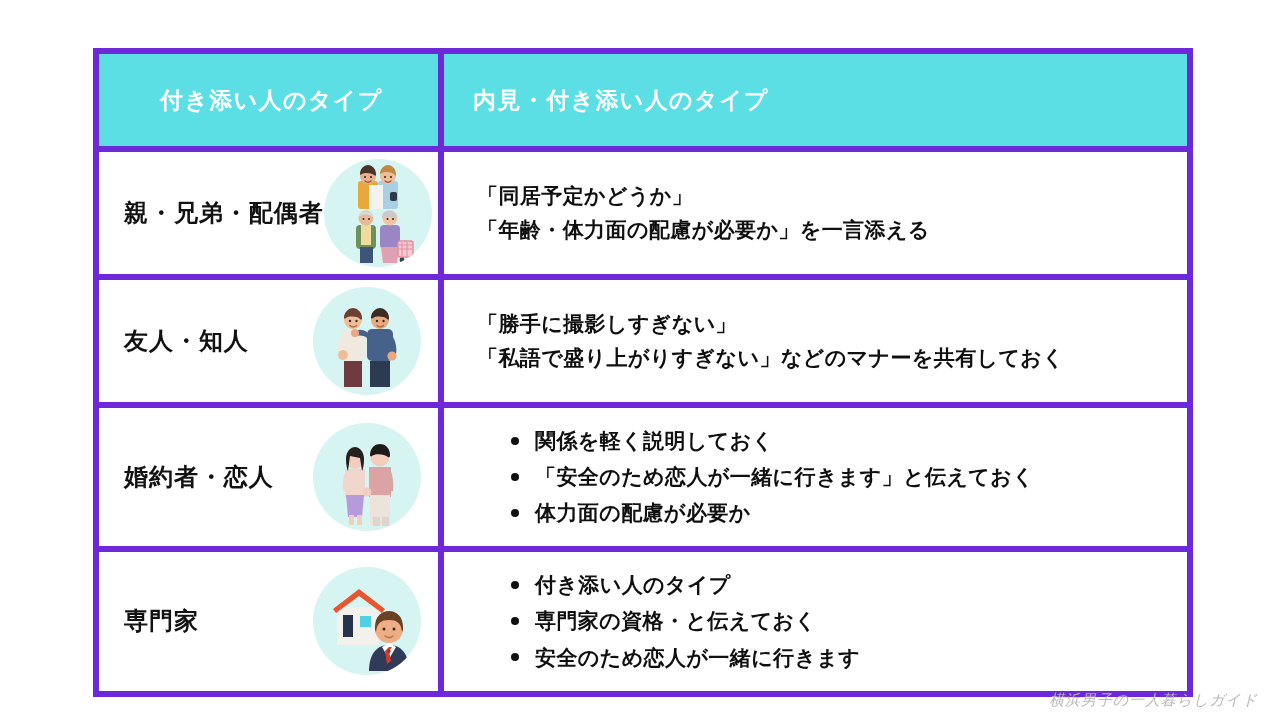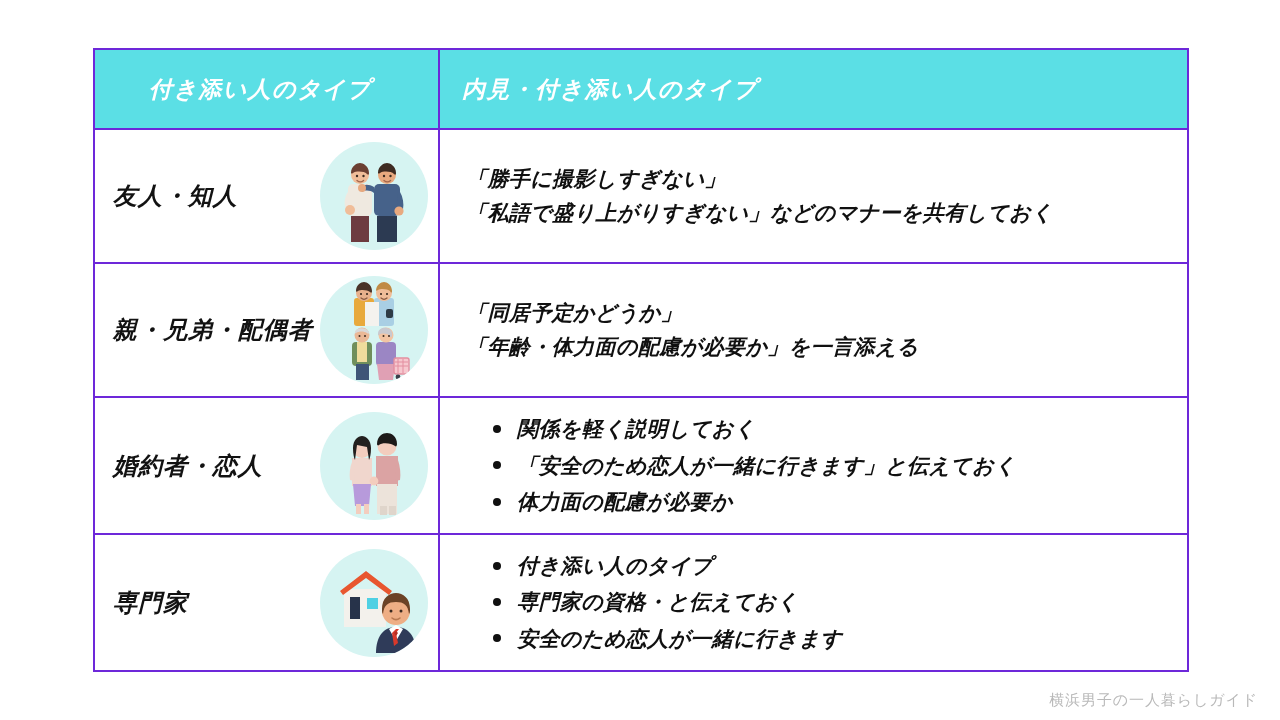--- a/index.html
+++ b/index.html
@@ -26,24 +26,23 @@
     height: 624px;
     box-sizing: border-box;
   }
   table.compare {
     width: 100%;
     height: 100%;
     border-collapse: collapse;
     table-layout: fixed;
   }
   table.compare td, table.compare th {
-    border: 2px solid #6d28d9;
-    padding: 0;
+    border: 6px solid #6d28d9;
+    padding: 7px;
     vertical-align: middle;
-    font-style: italic;
   }
   col.c-type  { width: 345px; }
   col.c-point { width: 749px; }
 
   
   thead th {
     background: #5bdfe5;
     height: 78px;
     color: #ffffff;
     font-size: 23px;
@@ -92,21 +91,21 @@
   }
   .pt-line {
     font-size: 21px;
     font-weight: bold;
     color: #101010;
     line-height: 1.62;
     letter-spacing: 0.02em;
     white-space: nowrap;
   }
   ul.pt-list {
-    margin: 1px;
+    margin: 8px;
     padding: 0 0 0 26px;
     list-style: none;
   }
   ul.pt-list li {
     position: relative;
     font-size: 21px;
     font-weight: bold;
     color: #101010;
     line-height: 1.72;
     letter-spacing: 0.02em;
@@ -126,20 +125,21 @@
 
   
   .watermark {
     position: absolute;
     right: 22px;
     bottom: 10px;
     font-size: 15px;
     color: #b9b9b9;
     letter-spacing: 0.06em;
     white-space: nowrap;
+    font-style: italic;
   }
 </style>
 </head>
 <body>
 
 <div class="table-wrap">
   <table class="compare">
     <colgroup>
       <col class="c-type">
       <col class="c-point">
@@ -148,61 +148,20 @@
       <tr>
         <th>
           <div class="th-type-inner">付き添い人のタイプ</div>
         </th>
         <th>
           <div class="th-point-inner">内見・付き添い人のタイプ</div>
         </th>
       </tr>
     </thead>
     <tbody>
-
-      <tr>
-        <td>
-          <div class="type-cell-inner">
-            <span class="type-label">友人・知人</span>
-            <span class="type-illus">
-              <svg viewBox="0 0 108 108" xmlns="http://www.w3.org/2000/svg">
-
-                <rect x="28" y="42" width="24" height="32" rx="5" fill="#efe9e0"></rect>
-                <rect x="31" y="74" width="18" height="26" fill="#6d3b40"></rect>
-                <circle cx="40" cy="33" r="9" fill="#f0bd99"></circle>
-                <path d="M31 31c0-7 6-10 9-10s9 3 9 10c0 2-1 2-2 1-3-3-11-3-14-1-1 .8-2 .6-2 0z" fill="#6b3f32"></path>
-                <circle cx="37" cy="34" r="1.2" fill="#3a2a20"></circle>
-                  <circle cx="43.5" cy="34" r="1.2" fill="#3a2a20"></circle>
-                <path d="M37 38.5q3.3 2.8 6.6 0" stroke="#a3664c" stroke-width="1.3" fill="none" stroke-linecap="round"></path>
-                <path d="M28 50c-3 4-4 10-3 15l5 1 1-16z" fill="#efe9e0"></path>
-                <circle cx="30" cy="68" r="5" fill="#f0bd99"></circle>
-
-                <rect x="54" y="42" width="26" height="32" rx="5" fill="#46628a"></rect>
-                <rect x="57" y="74" width="20" height="26" fill="#2c3a52"></rect>
-                <circle cx="67" cy="33" r="9" fill="#e8a97f"></circle>
-                <path d="M58 31c0-7 6-10 9-10s9 3 9 10c0 2-1 2-2 1-3-3-11-3-14-1-1 .8-2 .6-2 0z" fill="#3e2b22"></path>
-                <circle cx="64" cy="34" r="1.2" fill="#3a2a20"></circle>
-                  <circle cx="70.5" cy="34" r="1.2" fill="#3a2a20"></circle>
-                <path d="M64 38.5q3.3 2.8 6.6 0" stroke="#a3664c" stroke-width="1.3" fill="none" stroke-linecap="round"></path>
-
-                <path d="M54 45c-5-3-10-3-13 0l1 5c3-2 8-2 12 1z" fill="#46628a"></path>
-                <circle cx="42" cy="46" r="4" fill="#e8a97f"></circle>
-                <path d="M80 50c3 5 4 12 3 17l-5 1-1-17z" fill="#46628a"></path>
-                <circle cx="79" cy="69" r="4.6" fill="#e8a97f"></circle>
-              </svg>
-            </span>
-          </div>
-        </td>
-        <td>
-          <div class="points-cell-inner">
-            <div class="pt-line">「勝手に撮影しすぎない」</div>
-            <div class="pt-line">「私語で盛り上がりすぎない」などのマナーを共有しておく</div>
-          </div>
-        </td>
-      </tr>
 
       <tr>
         <td>
           <div class="type-cell-inner">
             <span class="type-label">親・兄弟・配偶者</span>
             <span class="type-illus">
               <svg viewBox="0 0 108 108" xmlns="http://www.w3.org/2000/svg">
 
                 <g>
                   <rect x="34" y="22" width="20" height="28" rx="3" fill="#e8a93c"></rect>
@@ -249,20 +208,61 @@
           <div class="points-cell-inner">
             <div class="pt-line">「同居予定かどうか」</div>
             <div class="pt-line">「年齢・体力面の配慮が必要か」を一言添える</div>
           </div>
         </td>
       </tr>
 
       <tr>
         <td>
           <div class="type-cell-inner">
+            <span class="type-label">友人・知人</span>
+            <span class="type-illus">
+              <svg viewBox="0 0 108 108" xmlns="http://www.w3.org/2000/svg">
+
+                <rect x="28" y="42" width="24" height="32" rx="5" fill="#efe9e0"></rect>
+                <rect x="31" y="74" width="18" height="26" fill="#6d3b40"></rect>
+                <circle cx="40" cy="33" r="9" fill="#f0bd99"></circle>
+                <path d="M31 31c0-7 6-10 9-10s9 3 9 10c0 2-1 2-2 1-3-3-11-3-14-1-1 .8-2 .6-2 0z" fill="#6b3f32"></path>
+                <circle cx="37" cy="34" r="1.2" fill="#3a2a20"></circle>
+                  <circle cx="43.5" cy="34" r="1.2" fill="#3a2a20"></circle>
+                <path d="M37 38.5q3.3 2.8 6.6 0" stroke="#a3664c" stroke-width="1.3" fill="none" stroke-linecap="round"></path>
+                <path d="M28 50c-3 4-4 10-3 15l5 1 1-16z" fill="#efe9e0"></path>
+                <circle cx="30" cy="68" r="5" fill="#f0bd99"></circle>
+
+                <rect x="54" y="42" width="26" height="32" rx="5" fill="#46628a"></rect>
+                <rect x="57" y="74" width="20" height="26" fill="#2c3a52"></rect>
+                <circle cx="67" cy="33" r="9" fill="#e8a97f"></circle>
+                <path d="M58 31c0-7 6-10 9-10s9 3 9 10c0 2-1 2-2 1-3-3-11-3-14-1-1 .8-2 .6-2 0z" fill="#3e2b22"></path>
+                <circle cx="64" cy="34" r="1.2" fill="#3a2a20"></circle>
+                  <circle cx="70.5" cy="34" r="1.2" fill="#3a2a20"></circle>
+                <path d="M64 38.5q3.3 2.8 6.6 0" stroke="#a3664c" stroke-width="1.3" fill="none" stroke-linecap="round"></path>
+
+                <path d="M54 45c-5-3-10-3-13 0l1 5c3-2 8-2 12 1z" fill="#46628a"></path>
+                <circle cx="42" cy="46" r="4" fill="#e8a97f"></circle>
+                <path d="M80 50c3 5 4 12 3 17l-5 1-1-17z" fill="#46628a"></path>
+                <circle cx="79" cy="69" r="4.6" fill="#e8a97f"></circle>
+              </svg>
+            </span>
+          </div>
+        </td>
+        <td>
+          <div class="points-cell-inner">
+            <div class="pt-line">「勝手に撮影しすぎない」</div>
+            <div class="pt-line">「私語で盛り上がりすぎない」などのマナーを共有しておく</div>
+          </div>
+        </td>
+      </tr>
+
+      <tr>
+        <td>
+          <div class="type-cell-inner">
             <span class="type-label">婚約者・恋人</span>
             <span class="type-illus">
               <svg viewBox="0 0 108 108" xmlns="http://www.w3.org/2000/svg">
 
                 <path d="M32 46h20v28H32z" fill="#f0d6cd"></path>
                 <path d="M33 72h18l-2 22H35z" fill="#b79adb"></path>
                 <rect x="36" y="92" width="5" height="10" fill="#f3cdbe"></rect>
                 <rect x="44" y="92" width="5" height="10" fill="#f3cdbe"></rect>
                 <circle cx="42" cy="37" r="9" fill="#f3cdbe"></circle>
                 <path d="M33 36c0-8 5-12 9-12s9 4 9 12c0 6-1 10-2 12l-2-13-10-2-2 15c-1-2-2-6-2-12z" fill="#23201f"></path>

